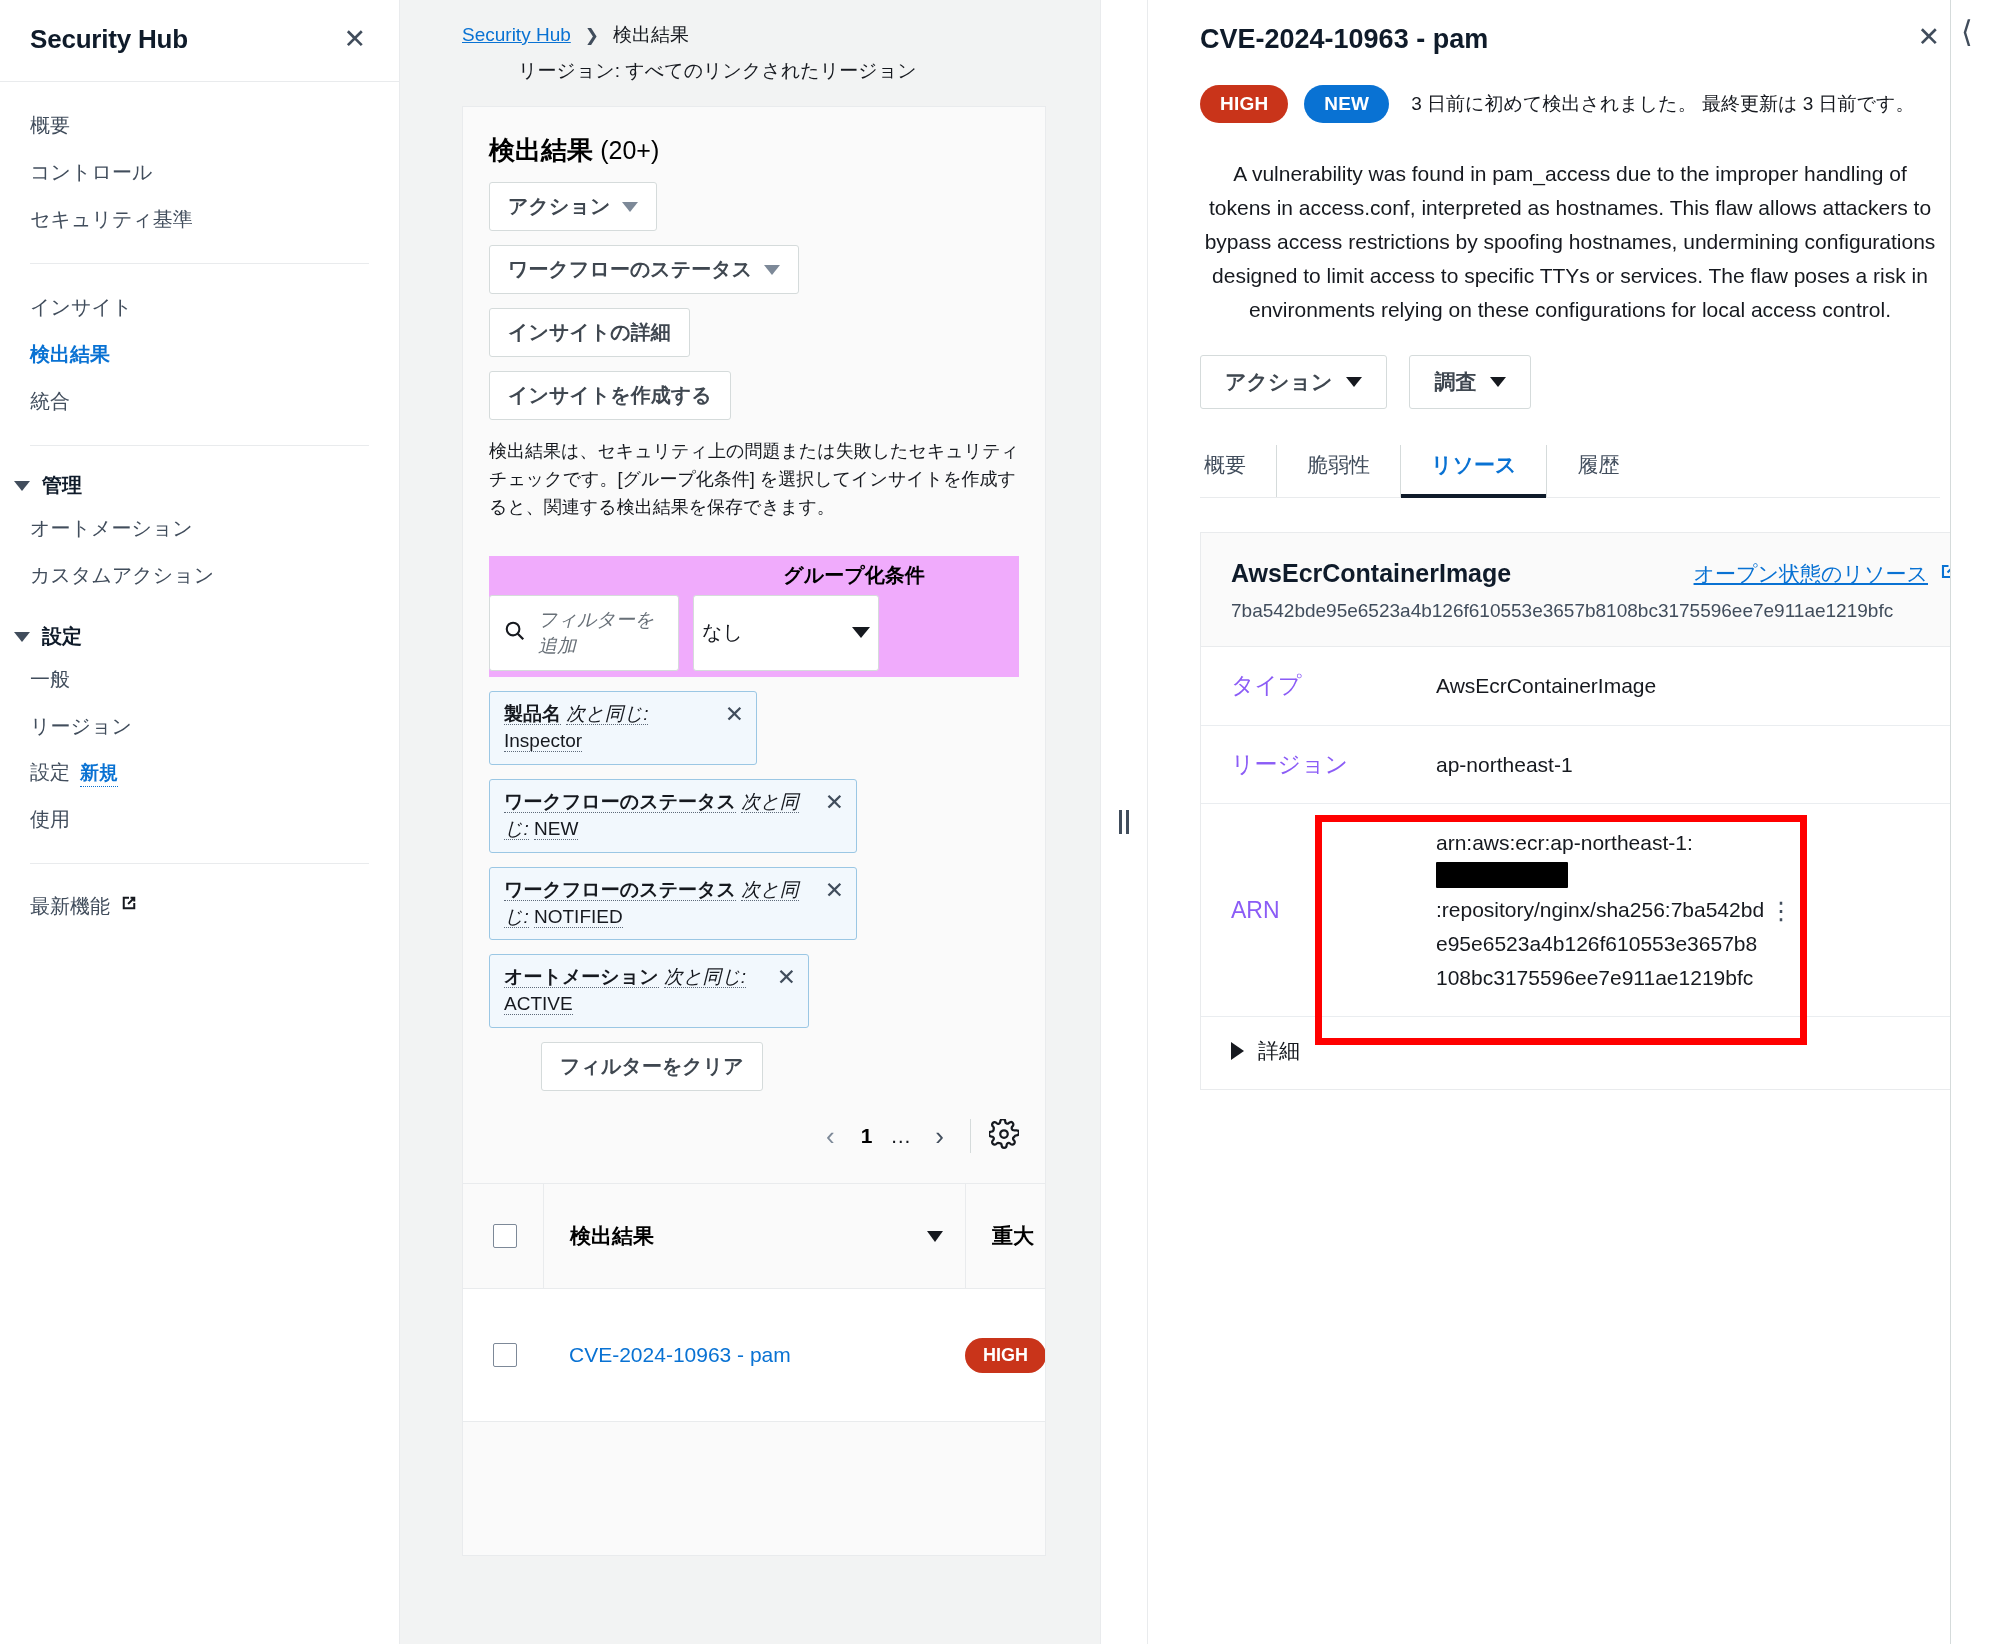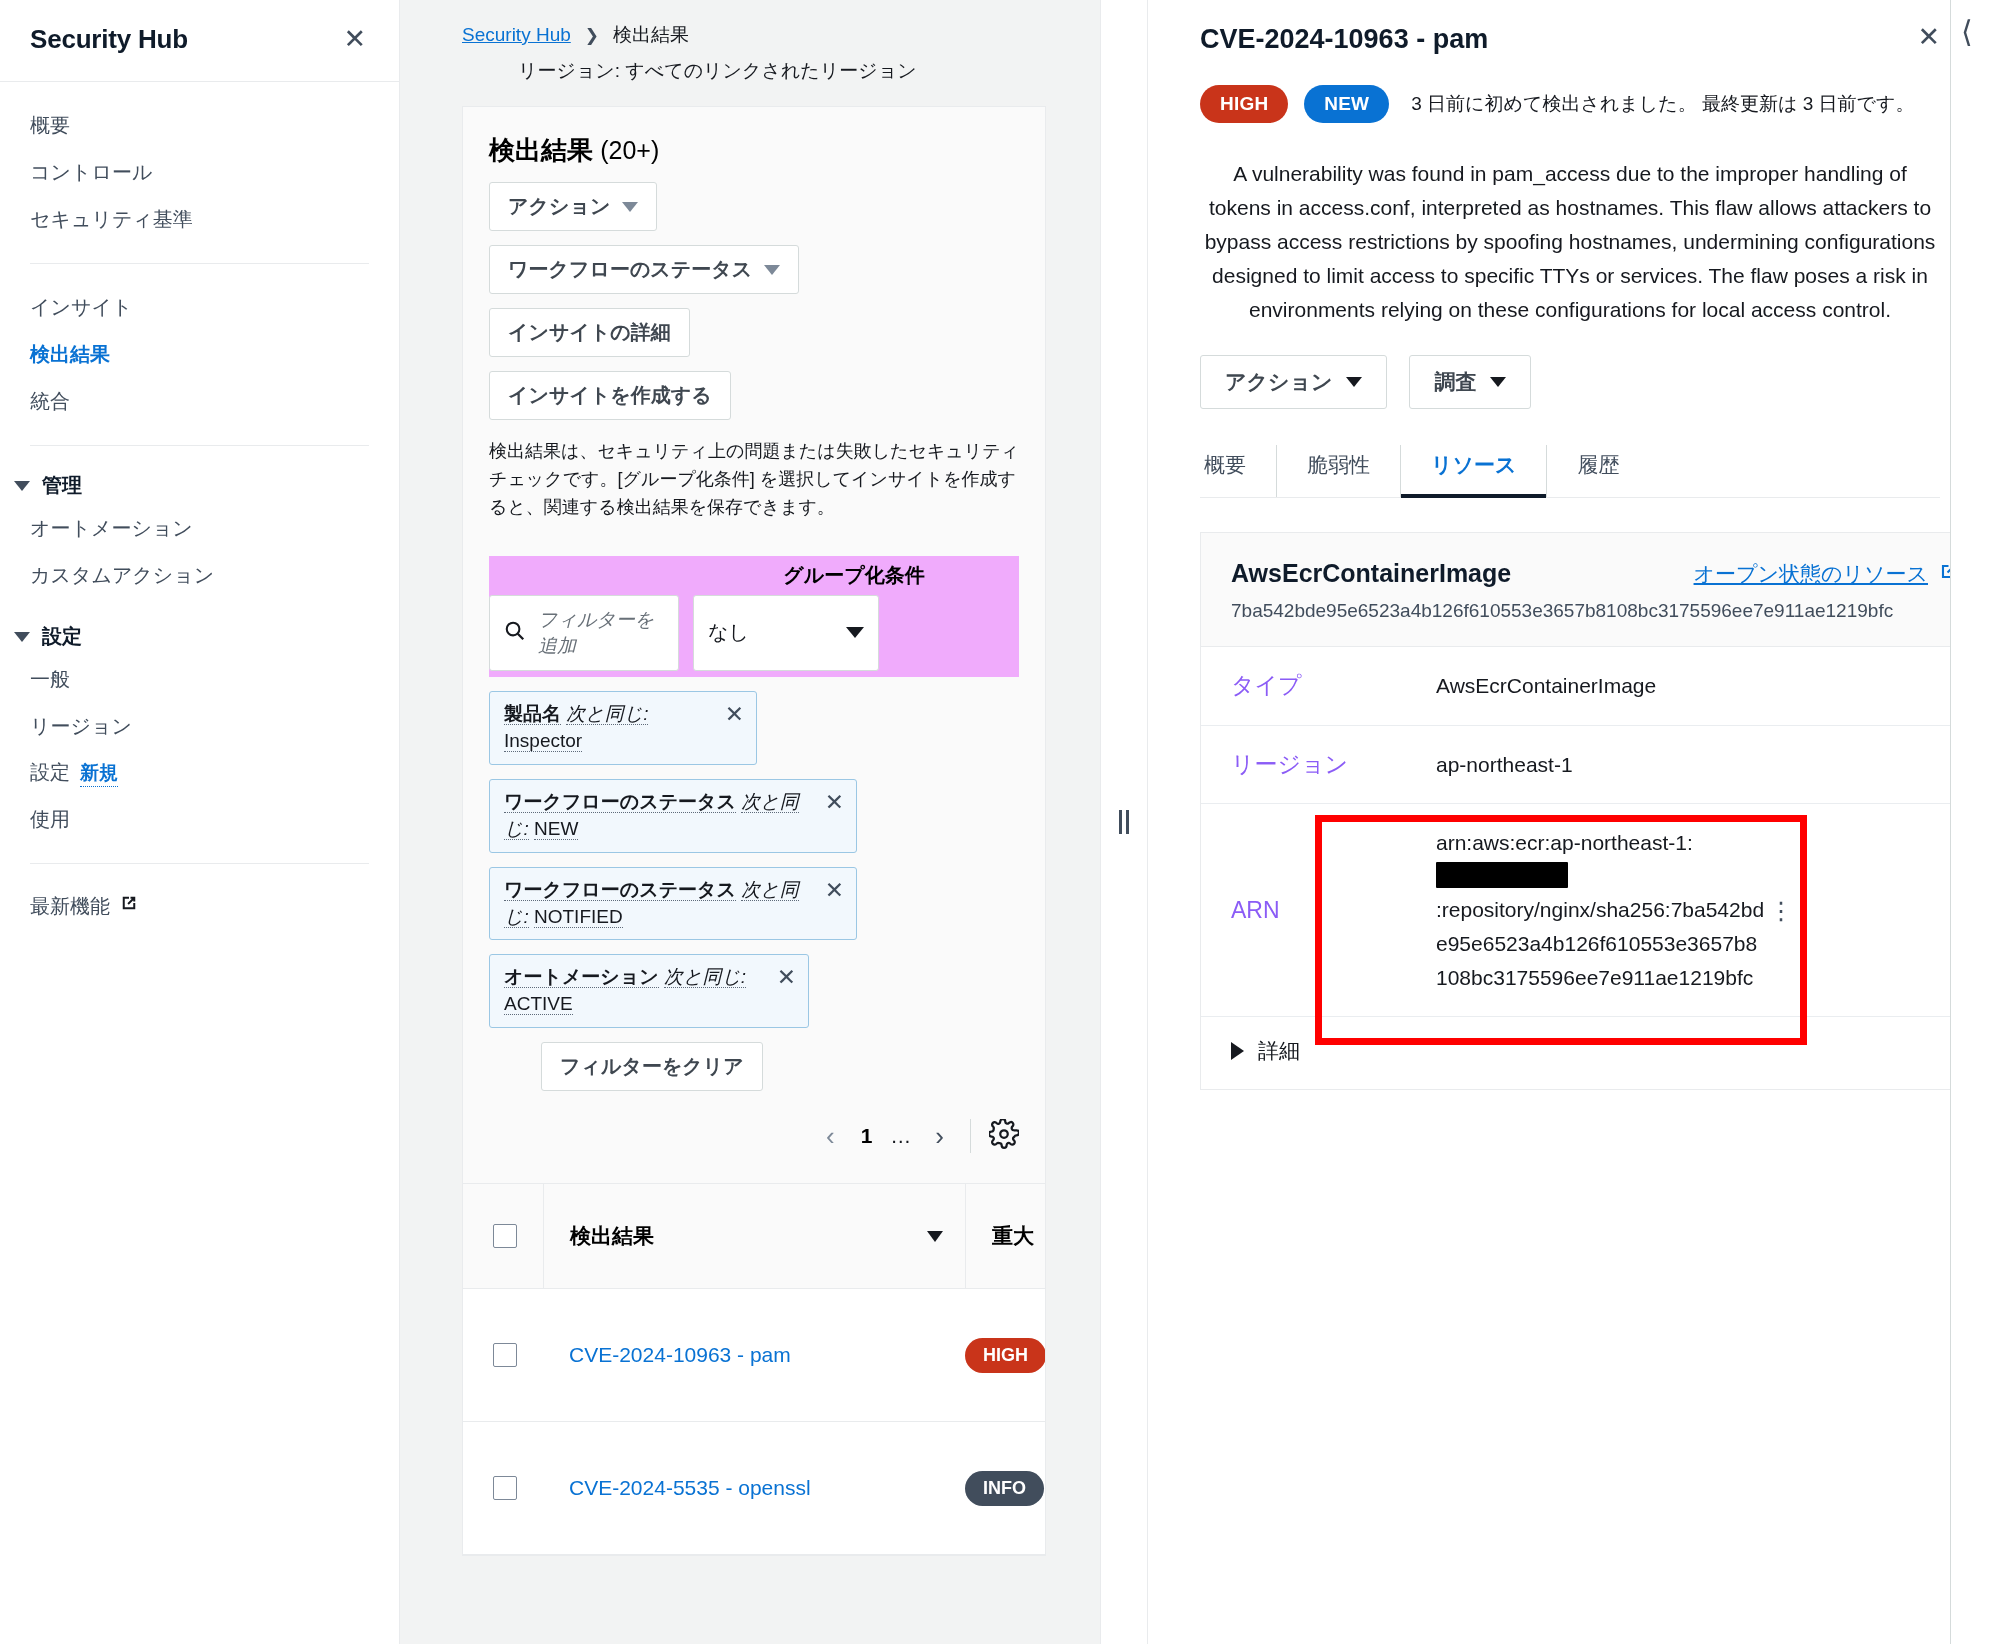--- a/index.html
+++ b/index.html
@@ -100,21 +100,21 @@
   }
   .filtrow { display: flex; gap: 14px; }
   .searchbox {
     flex: 0 0 190px; display: flex; align-items: center; gap: 12px;
     border: 1px solid #d5dbdb; border-radius: 3px; padding: 11px 14px;
     background: #fff;
   }
   .searchbox .ph { font-size: 19px; color: #687078; font-style: italic; }
   .selbox {
     flex: 0 0 186px; display: flex; align-items: center; justify-content: space-between;
-    border: 1px solid #d5dbdb; border-radius: 3px; padding: 11px 14px; background: #fff; gap: 48px;
+    border: 1px solid #d5dbdb; border-radius: 3px; padding: 11px 8px; background: #fff; gap: 48px;
   }
   .selbox .val { font-size: 20px; color: #16191f; }
   .selbox .dn {
     width: 0; height: 0;
     border-left: 9px solid transparent; border-right: 9px solid transparent;
     border-top: 11px solid #16191f;
   }
   .token {
     display: flex; align-items: flex-start; justify-content: space-between;
     gap: 12px; background: #f2f8fd; border: 1px solid #9bc7e4;
@@ -461,31 +461,20 @@
             <div class="cb"></div>
           </div>
           <div class="td-find">
             <a>CVE-2024-10963 - pam</a>
           </div>
           <div class="td-sev">
             <span class="sevbadge sev-high">HIGH</span>
           </div>
         </div>
 
-        <div class="trow">
-          <div class="td-cb">
-            <div class="cb"></div>
-          </div>
-          <div class="td-find">
-            <a>CVE-2024-5535 - openssl</a>
-          </div>
-          <div class="td-sev">
-            <span class="sevbadge sev-info">INFO</span>
-          </div>
-        </div>
       </div>
     </div>
   </section>
 
   <div class="splitter">
     <span class="grip">
         <i></i>
         <i></i>
       </span>
   </div>

